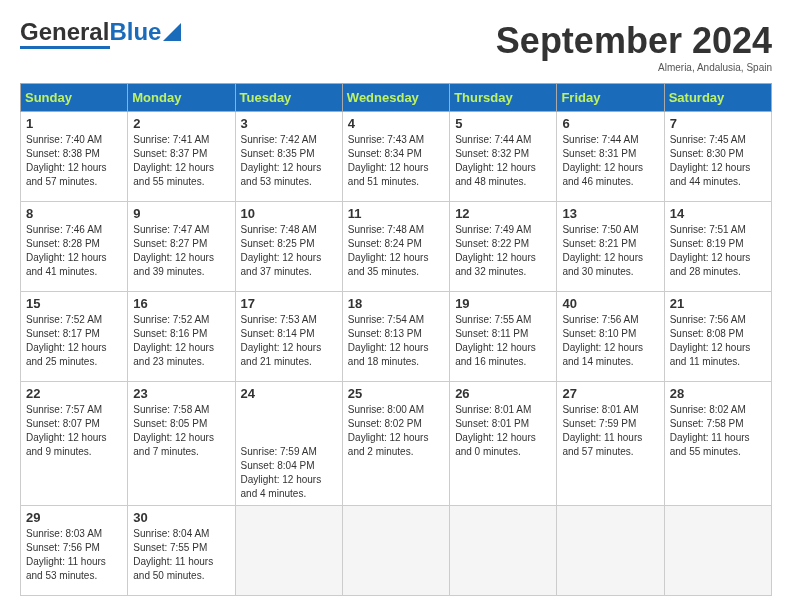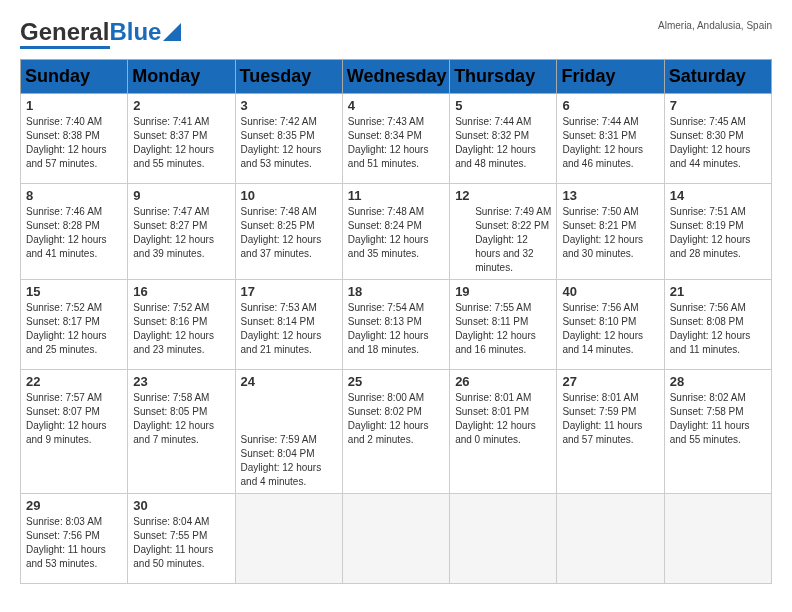--- a/index.html
+++ b/index.html
@@ -28,22 +28,22 @@
       font-size: 10px;
       color: #555;
     }
     table {
       width: 100%;
       border-collapse: collapse;
       table-layout: fixed;
     }
     th {
       background: #1a6bba;
-      color: #000000;
-      font-size: 18px;
+      color: #bef264;
+      font-size: 13px;
       font-weight: bold;
       padding: 6px 4px;
       text-align: left;
       border: 1px solid #aaa;
     }
     td {
       border: 1px solid #ccc;
       vertical-align: top;
       padding: 4px 5px;
       font-size: 10px;
@@ -83,20 +83,21 @@
         <span style="font-size:24px;font-weight:bold;color:#333;">General</span>
         <span style="font-size:24px;font-weight:bold;color:#1a6bba;">Blue</span>
         <svg width="18" height="18" viewBox="0 0 18 18" style="margin-left:2px;">
           <polygon points="0,18 18,0 18,18" fill="#1a6bba"></polygon>
         </svg>
       </div>
       <div style="width:90px;height:3px;background:#1a6bba;margin-top:2px;"></div>
     </div>
   </div>
   <div class="title-section">
+    <div class="month-title">September 2024</div>
     <div class="subtitle">Almeria, Andalusia, Spain</div>
   </div>
 </div>
 
 <table>
   <thead>
     <tr>
       <th>Sunday</th>
       <th>Monday</th>
       <th>Tuesday</th>
@@ -171,21 +172,21 @@
 Daylight: 12 hours and 37 minutes.</div>
         </td>
         <td>
           <span class="day-num">11</span>
           <div class="cell-text" style="white-space: pre-line;">Sunrise: 7:48 AM
 Sunset: 8:24 PM
 Daylight: 12 hours and 35 minutes.</div>
         </td>
         <td>
           <span class="day-num">12</span>
-          <div class="cell-text" style="white-space: pre-line; margin-left: 20px;">Sunrise: 7:49 AM
+          <div class="cell-text" style="white-space: pre-line;">Sunrise: 7:49 AM
 Sunset: 8:22 PM
 Daylight: 12 hours and 32 minutes.</div>
         </td>
         <td>
           <span class="day-num">13</span>
           <div class="cell-text" style="white-space: pre-line;">Sunrise: 7:50 AM
 Sunset: 8:21 PM
 Daylight: 12 hours and 30 minutes.</div>
         </td>
         <td>

